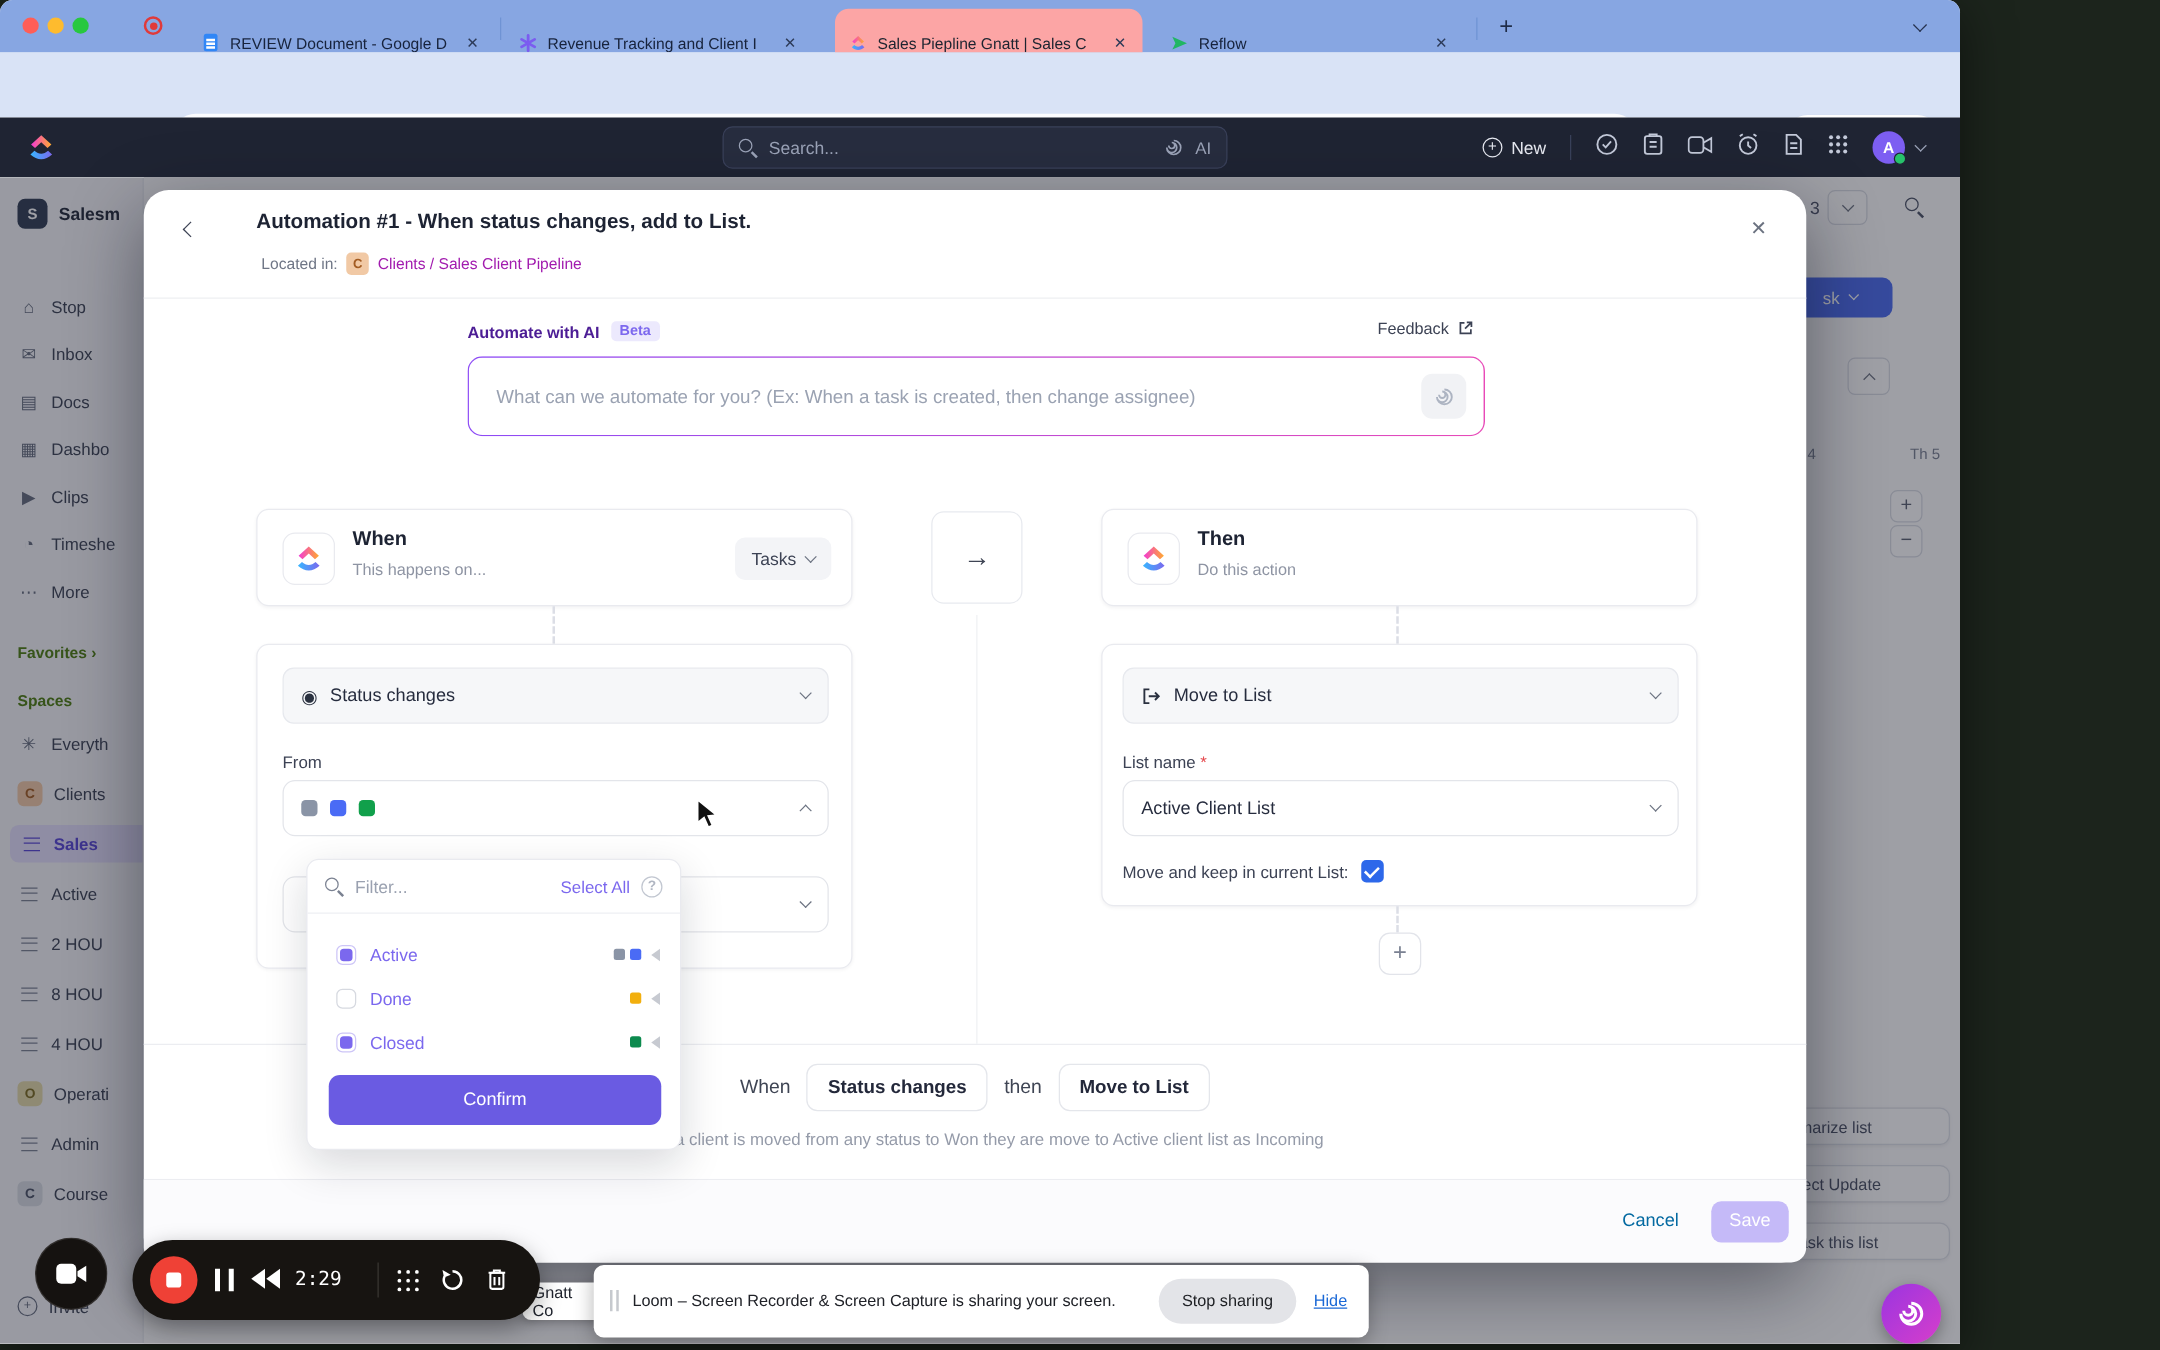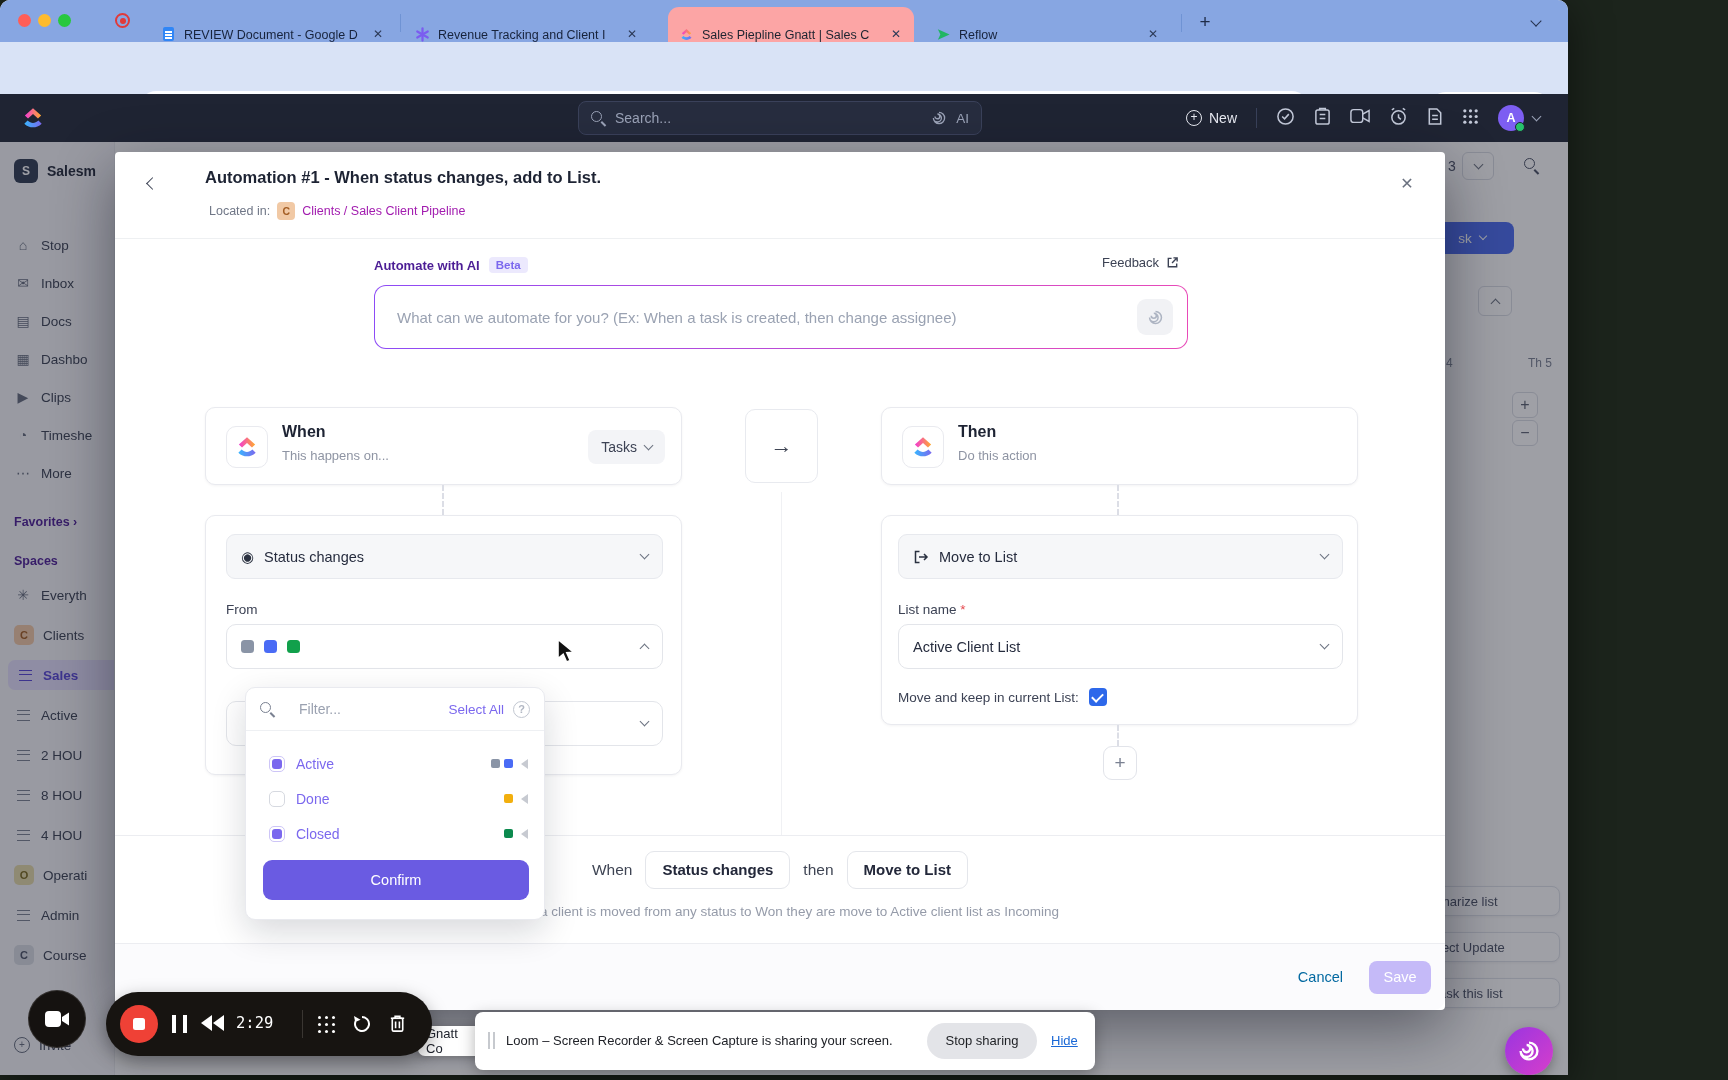--- a/index.html
+++ b/index.html
@@ -42,36 +42,36 @@
   .plus-circle { width:16px; height:16px; border:1.4px solid #e8eaf2; border-radius:50%; text-align:center; line-height:13px; font-size:12px; }
   .navdiv { width:1px; height:20px; background:#39415a; }
   .cuavatar { width:26px; height:26px; border-radius:50%; background:#7d5ef2; color:#fff; font-size:12.5px; font-weight:700; text-align:center; line-height:26px; position:relative; }
   .cuavatar::after { content:""; position:absolute; right:-1px; bottom:-1px; width:8px; height:8px; background:#27c26b; border:1.5px solid #1f2433; border-radius:50%; }
 
   
   .page { position:absolute; left:0; top:142px; width:100%; height:933px; background:#fdfdfe; }
   .sidebar { position:absolute; left:0; top:0; width:115px; height:100%; background:#f4f5f8; border-right:1px solid #e8eaee; overflow:hidden; }
   .sbitem { position:absolute; left:14px; width:210px; height:30px; display:flex; align-items:center; gap:9px; font-size:13.5px; color:#3c4254; }
   .sbitem.active { background:#e4defb; border-radius:7px; color:#5746d6; font-weight:600; padding-left:8px; left:8px; }
-  .sbhead { position:absolute; left:14px; font-size:12.5px; color:#4c1d95; font-weight:600; }
+  .sbhead { position:absolute; left:14px; font-size:12.5px; color:#4d7c0f; font-weight:600; }
   .sbicon { width:18px; text-align:center; color:#646b7c; font-size:14px; flex-shrink:0; }
   .sbbadge { width:20px; height:20px; border-radius:5px; font-size:11px; font-weight:700; text-align:center; line-height:20px; flex-shrink:0; }
   .li-ic { width:13px; height:11px; border-top:1.6px solid #7a8192; border-bottom:1.6px solid #7a8192; position:relative; flex-shrink:0; margin:0 2.5px; }
   .li-ic::after { content:""; position:absolute; left:0; right:0; top:3.4px; border-top:1.6px solid #7a8192; }
   .sbitem.active .li-ic, .sbitem.active .li-ic::after { border-color:#5746d6; }
   .ws-badge { width:24px; height:24px; border-radius:6px; background:#2f3b52; color:#fff; font-size:12px; font-weight:700; text-align:center; line-height:24px; }
 
   
   .frag { position:absolute; color:#4a5164; }
   .frag-box { border:1px solid #d9dce3; border-radius:6px; background:#fff; display:flex; align-items:center; justify-content:center; }
   .chip-frag { position:absolute; left:1428px; width:132px; height:30px; background:#fff; border:1px solid #dfe2e8; border-radius:8px; display:flex; align-items:center; padding:0 10px; font-size:13px; color:#4a5164; white-space:nowrap; overflow:hidden; box-shadow:0 1px 3px rgba(0,0,0,.06); }
   .dim { position:absolute; inset:0; background:rgba(26,29,42,.42); }
 
   
-  .modal { position:absolute; left:115px; top:152px; width:1330px; height:858px; background:#fff; border-radius:4px; box-shadow:0 18px 60px rgba(8,10,24,.45); }
+  .modal { position:absolute; left:115px; top:152px; width:1330px; height:858px; background:#fff; border-radius:20px; box-shadow:0 18px 60px rgba(8,10,24,.45); }
   .m-title { position:absolute; left:90px; top:16px; font-size:16.5px; font-weight:600; color:#1d2333; }
   .m-back { position:absolute; left:22px; top:18px; width:30px; height:30px; display:flex; align-items:center; justify-content:center; }
   .m-close { position:absolute; right:24px; top:18px; font-size:16px; color:#6b7280; width:28px; height:28px; text-align:center; line-height:28px; }
   .m-located { position:absolute; left:94px; top:50px; display:flex; align-items:center; gap:7px; font-size:12.5px; color:#6f7686; }
   .loc-badge { width:18px; height:18px; background:#f1c9a5; color:#a35c22; border-radius:4px; font-size:10.5px; font-weight:700; text-align:center; line-height:18px; }
   .loc-path { color:#a21caf; }
   .m-hdiv { position:absolute; left:0; top:86px; width:100%; height:1px; background:#eef0f2; }
 
   .ai-label-row { position:absolute; left:259px; top:105px; display:flex; align-items:center; gap:9px; }
   .ai-label { font-size:13px; font-weight:700; color:#4c1d95; }
@@ -102,21 +102,21 @@
 
   .chv { display:inline-block; width:7px; height:7px; border-right:1.7px solid #6b7280; border-bottom:1.7px solid #6b7280; transform:rotate(45deg); margin-top:-4px; }
   .chv.up { transform:rotate(-135deg); margin-top:4px; }
   .chv.lg { width:8px; height:8px; }
   .chv.back { transform:rotate(135deg); border-color:#3c4254; width:9px; height:9px; }
   .chv.white { border-color:#fff; }
 
   
   .popup { position:absolute; left:130px; top:535px; width:300px; height:233px; background:#fff; border:1px solid #e9eaef; border-radius:10px; box-shadow:0 12px 34px rgba(15,18,35,.16); z-index:5; }
   .pp-head { position:absolute; left:0; top:0; width:100%; height:43px; display:flex; align-items:center; padding:0 14px; gap:9px; border-bottom:1px solid #eef0f3; }
-  .pp-head input { flex:1; border:0; outline:0; font:14px "Liberation Sans",sans-serif; color:#0f766e; min-width:10px;margin-left:15px; }
+  .pp-head input { flex:1; border:0; outline:0; font:14px "Liberation Sans",sans-serif; color:#0f766e; min-width:10px; }
   .pp-head input::placeholder { color:#9aa1b0; }
   .selall { font-size:13.5px; color:#7b68ee; font-weight:500; white-space:nowrap; }
   .qmark { width:17px; height:17px; border-radius:50%; border:1.5px solid #c2c7d1; color:#b0b6c2; font-size:11px; font-weight:700; text-align:center; line-height:15px; flex-shrink:0; }
   .pp-row { position:absolute; left:0; width:100%; height:35px; display:flex; align-items:center; padding:0 16px 0 23px; gap:11px; }
   .pp-row .lbl { font-size:14px; font-weight:500; color:#7b68ee; }
   .cb { width:16px; height:16px; border-radius:5px; border:1.5px solid #d6d9e0; background:#fff; position:relative; flex-shrink:0; }
   .cb.on { border-color:#cdc5f7; }
   .cb.on::after { content:""; position:absolute; inset:2px; background:#7b68ee; border-radius:3px; }
   .pp-chips { margin-left:auto; display:flex; align-items:center; gap:4px; }
   .mini-sq { width:9px; height:9px; border-radius:2px; }

